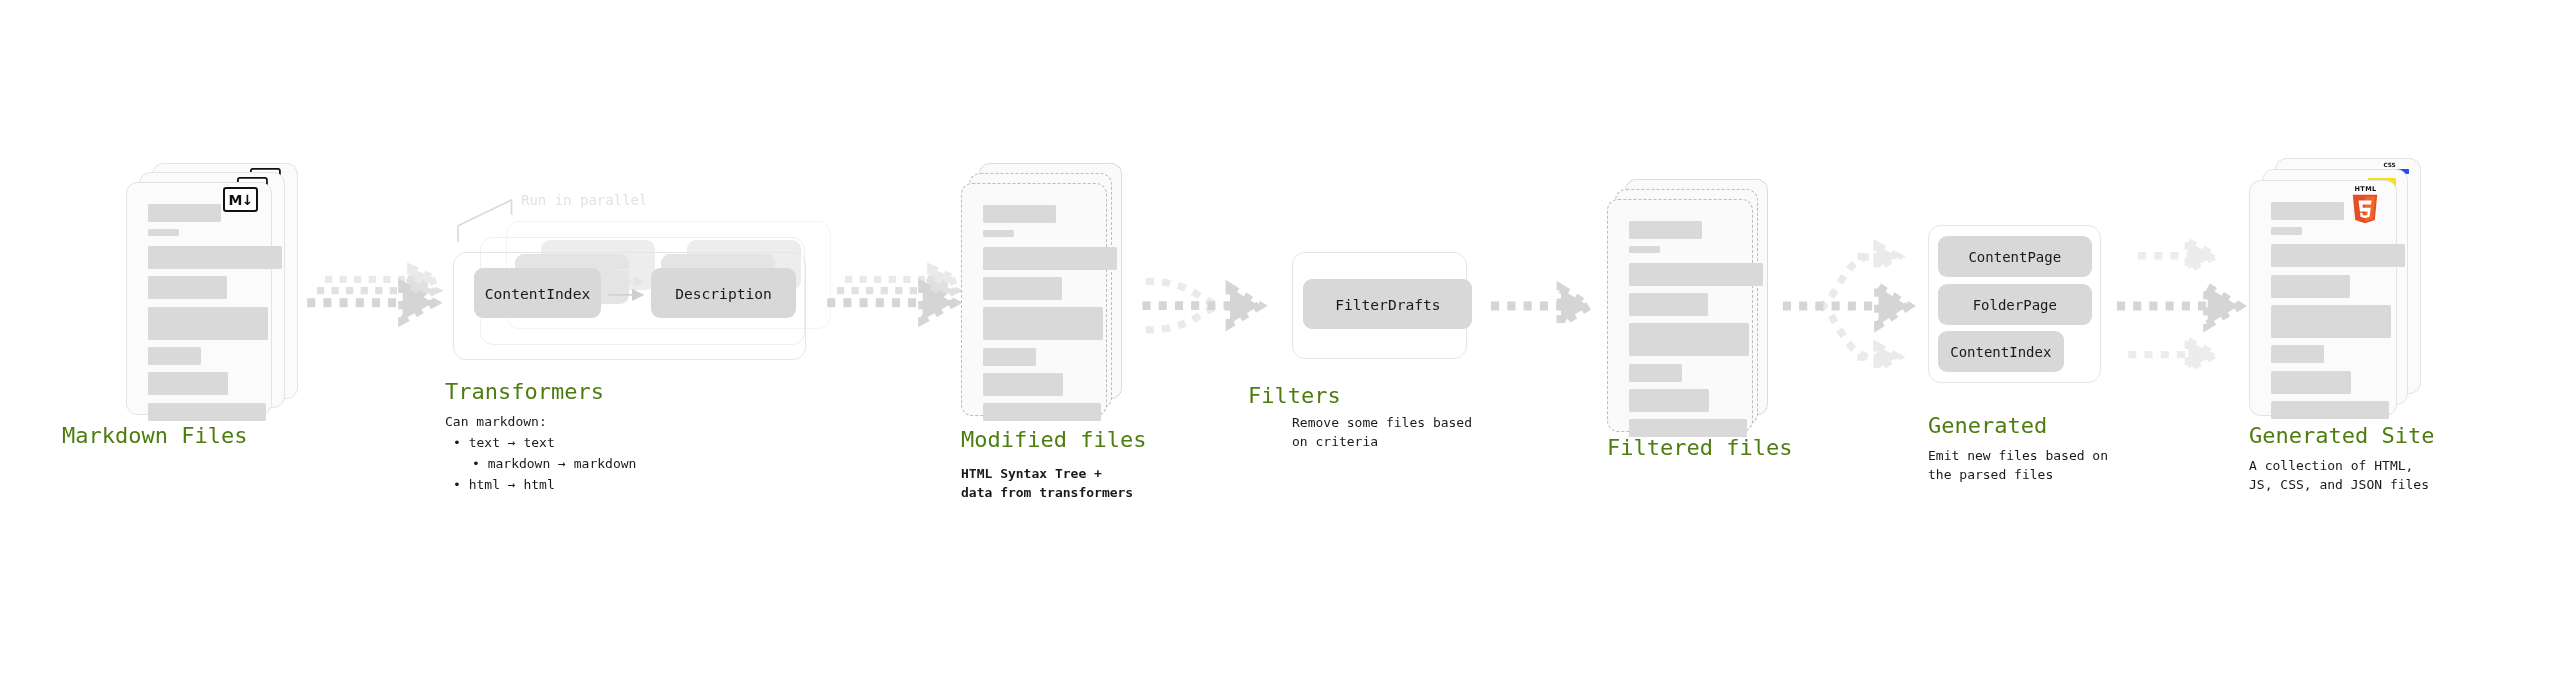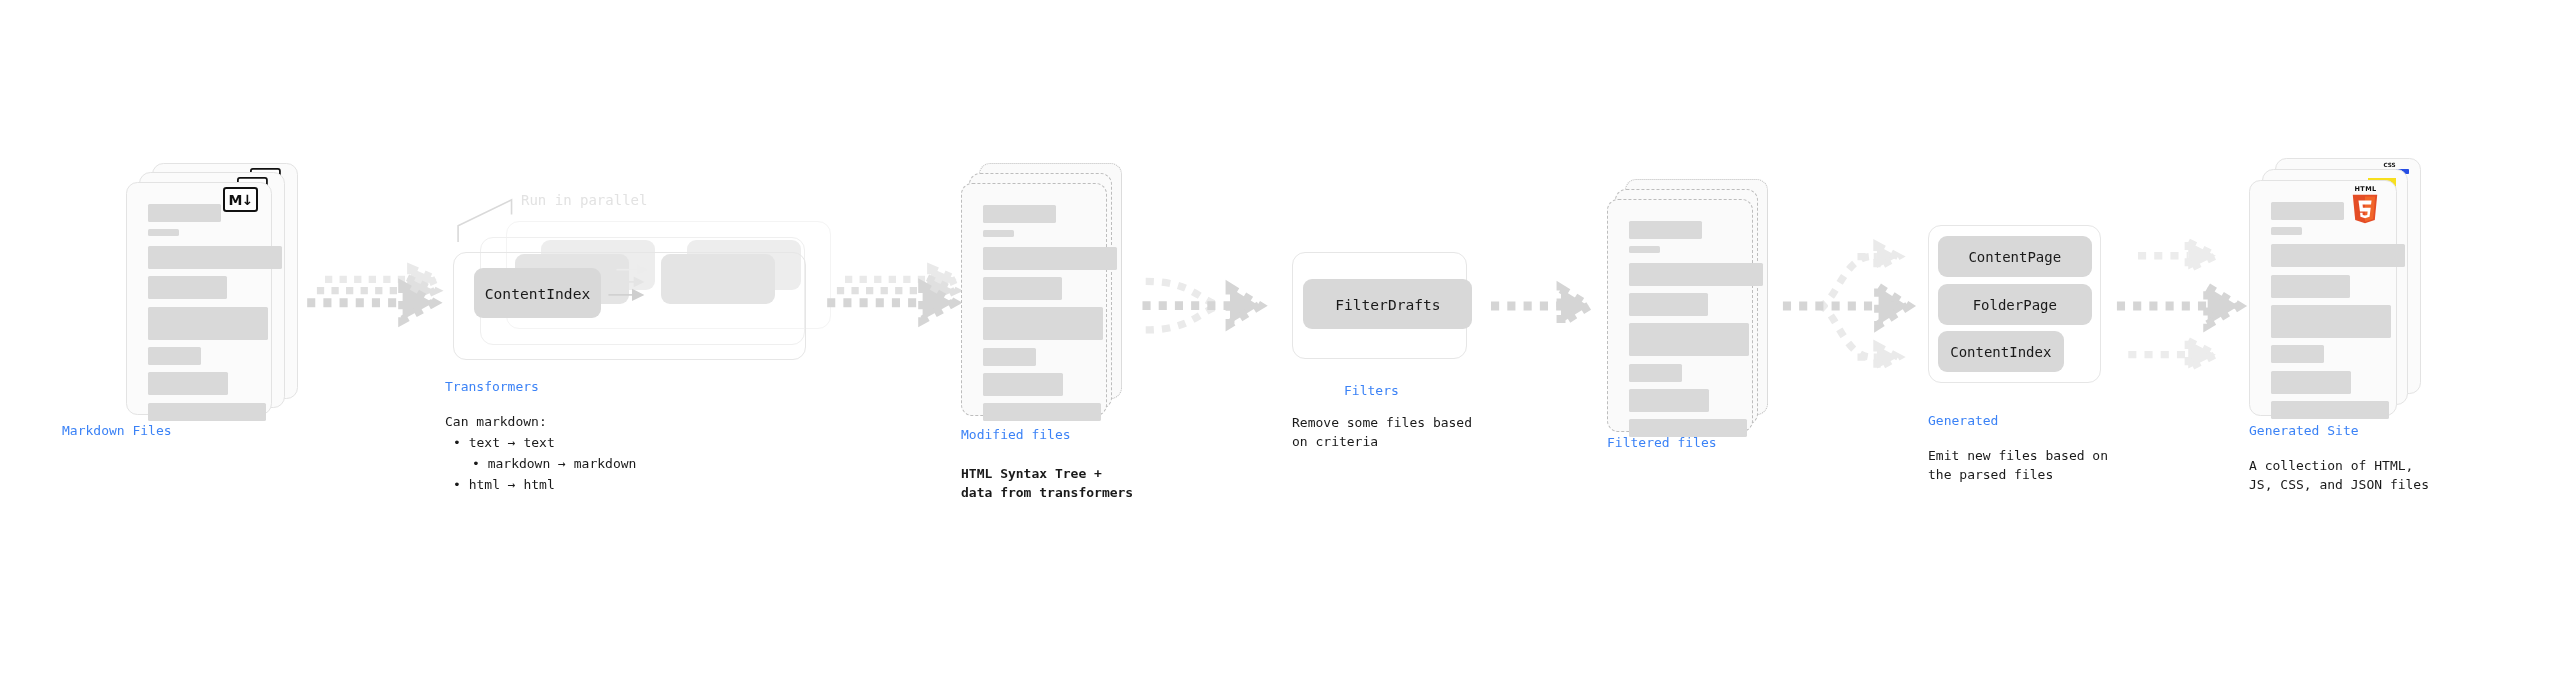--- a/index.html
+++ b/index.html
@@ -45,21 +45,21 @@
   .gbox.l3{border-color:#f4f4f4;}
   .pill{
     position:absolute;background:#d8d8d8;border-radius:9px;
     display:flex;align-items:center;justify-content:center;
     font-size:14.6px;color:#1a1a1a;letter-spacing:0px;box-sizing:border-box;
   }
   .pill.l2{background:#e4e4e4;color:transparent;}
   .pill.l3{background:#ededed;color:transparent;}
 
   
-  .title{position:absolute;font-size:13px;color:#3b82f6;letter-spacing:0px;white-space:nowrap;}
+  .title{position:absolute;font-size:22px;color:#4d7c0f;letter-spacing:0px;white-space:nowrap;}
   .sub{position:absolute;font-size:13px;line-height:1.45;color:#1a1a1a;white-space:pre;}
   .lablist{position:absolute;font-size:13px;line-height:1.45;color:#1a1a1a;white-space:pre;}
   .runlabel{position:absolute;font-size:14px;color:#e2e2e2;white-space:nowrap;}
 
   svg{position:absolute;overflow:visible;}
 </style>
 </head>
 <body>
 
 <div class="stage">
@@ -129,20 +129,21 @@
         <line x1="2" y1="22" x2="32" y2="22"></line>
           <polygon points="30,17 40,22 30,27"></polygon>
       </g>
       <g stroke="#cfcfcf" stroke-width="2" fill="#cfcfcf">
         <line x1="-2" y1="38" x2="30" y2="38"></line>
           <polygon points="28,32 40,38 28,44"></polygon>
       </g>
     </svg>
 
     <div class="pill" style="left:31px;top:73px;width:127px;height:50px;">ContentIndex</div>
+    <div class="pill" style="left:208px;top:73px;width:145px;height:50px;">Description</div>
   </div>
 
   <div class="title" style="left:445px;top:379px;">Transformers</div>
   <div class="sub" style="left:445px;top:413px;">Can markdown:</div>
   <div class="lablist" style="left:453px;top:434px;">• text → text</div>
   <div class="lablist" style="left:472px;top:455px;">• markdown → markdown</div>
   <div class="lablist" style="left:453px;top:476px;">• html → html</div>
 
   <svg style="left:827px;top:268px;" width="146" height="89" viewBox="0 0 180 110">
     <g stroke="#e9e9e9" stroke-width="9" stroke-dasharray="9 9" fill="#e9e9e9">
@@ -187,21 +188,21 @@
     <g stroke="#d5d5d5" stroke-width="11" stroke-dasharray="10 10" fill="#d5d5d5">
       <line x1="8" y1="46" x2="118" y2="46"></line>
       <polygon points="116,24 152,46 116,68"></polygon>
     </g>
   </svg>
 
   <div class="node" style="left:1292px;top:252px;">
     <div class="gbox" style="left:0px;top:0px;width:175px;height:107px;"></div>
     <div class="pill" style="left:11.4px;top:27px;width:169px;height:50px;">FilterDrafts</div>
   </div>
-  <div class="title" style="left:1344px;top:383px;">Filters</div>
+  <div class="title" style="left:1248px;top:383px;">Filters</div>
   <div class="sub" style="left:1292px;top:414px;">Remove some files based
 on criteria</div>
 
   <svg style="left:1491px;top:288px;" width="114" height="49" viewBox="0 0 140 60">
     <g stroke="#d5d5d5" stroke-width="11" stroke-dasharray="10 10" fill="#d5d5d5">
       <line x1="0" y1="22" x2="88" y2="22"></line>
       <polygon points="86,1 120,22 86,43"></polygon>
     </g>
   </svg>
 

